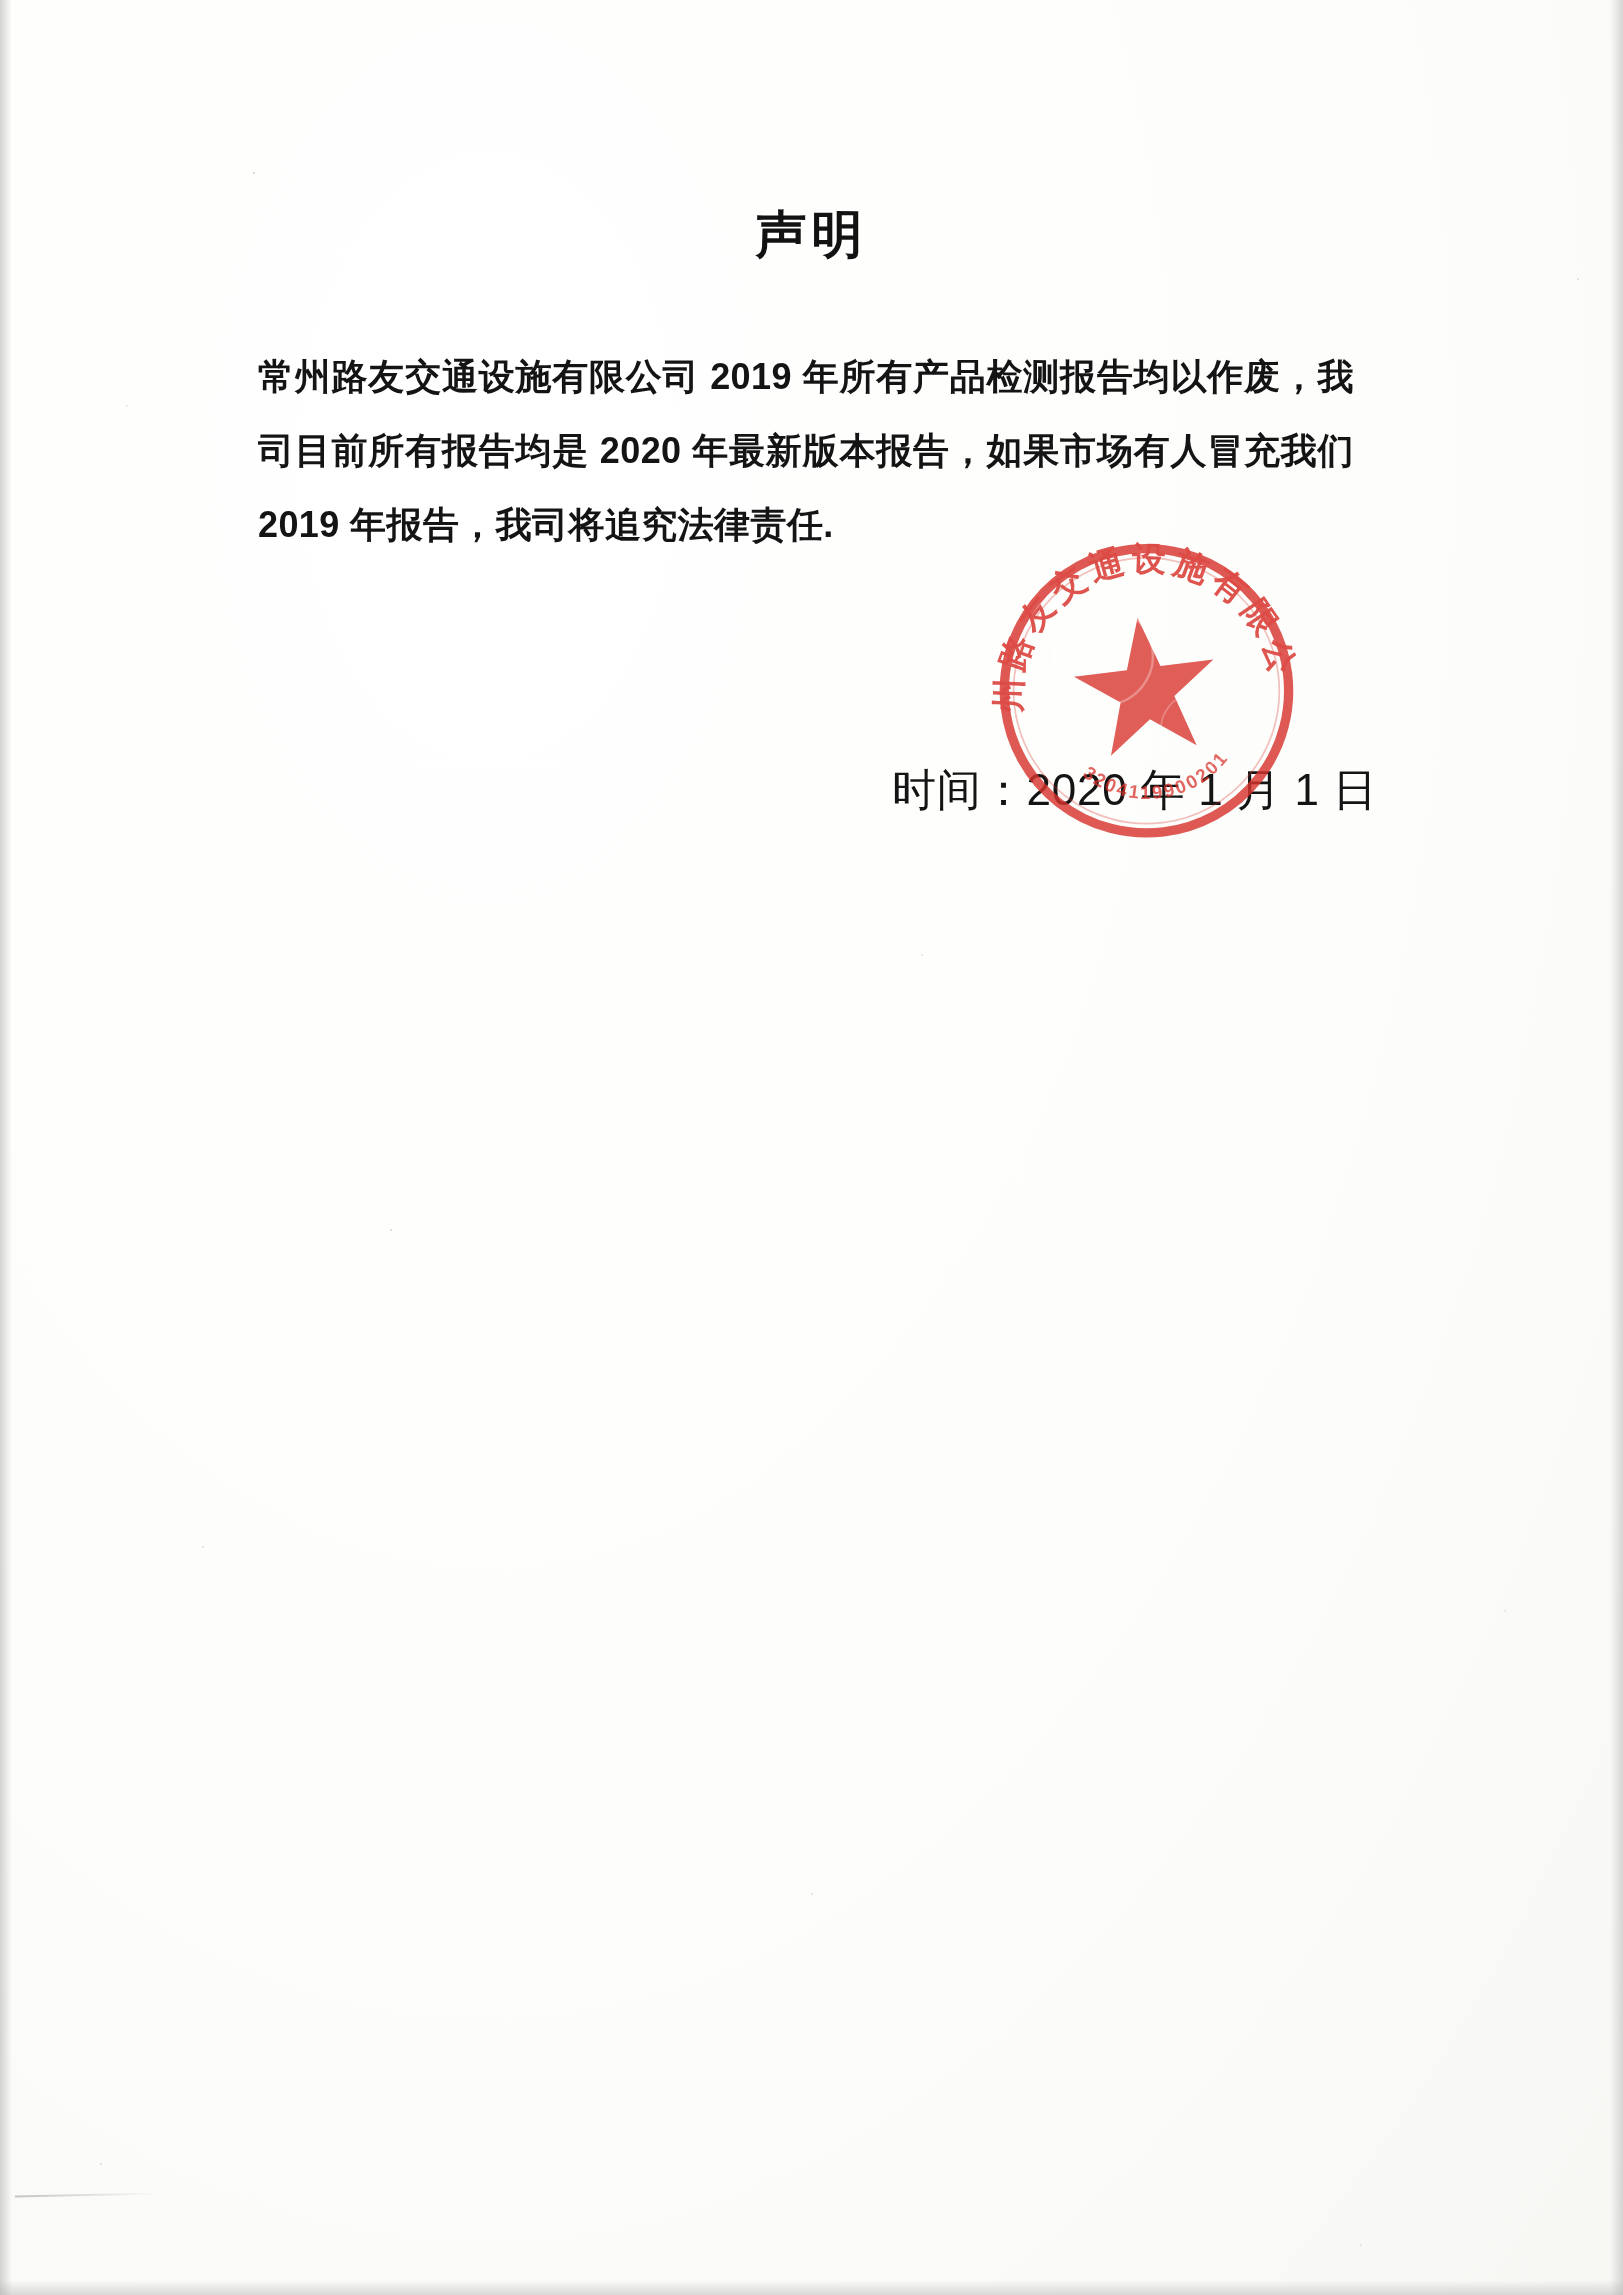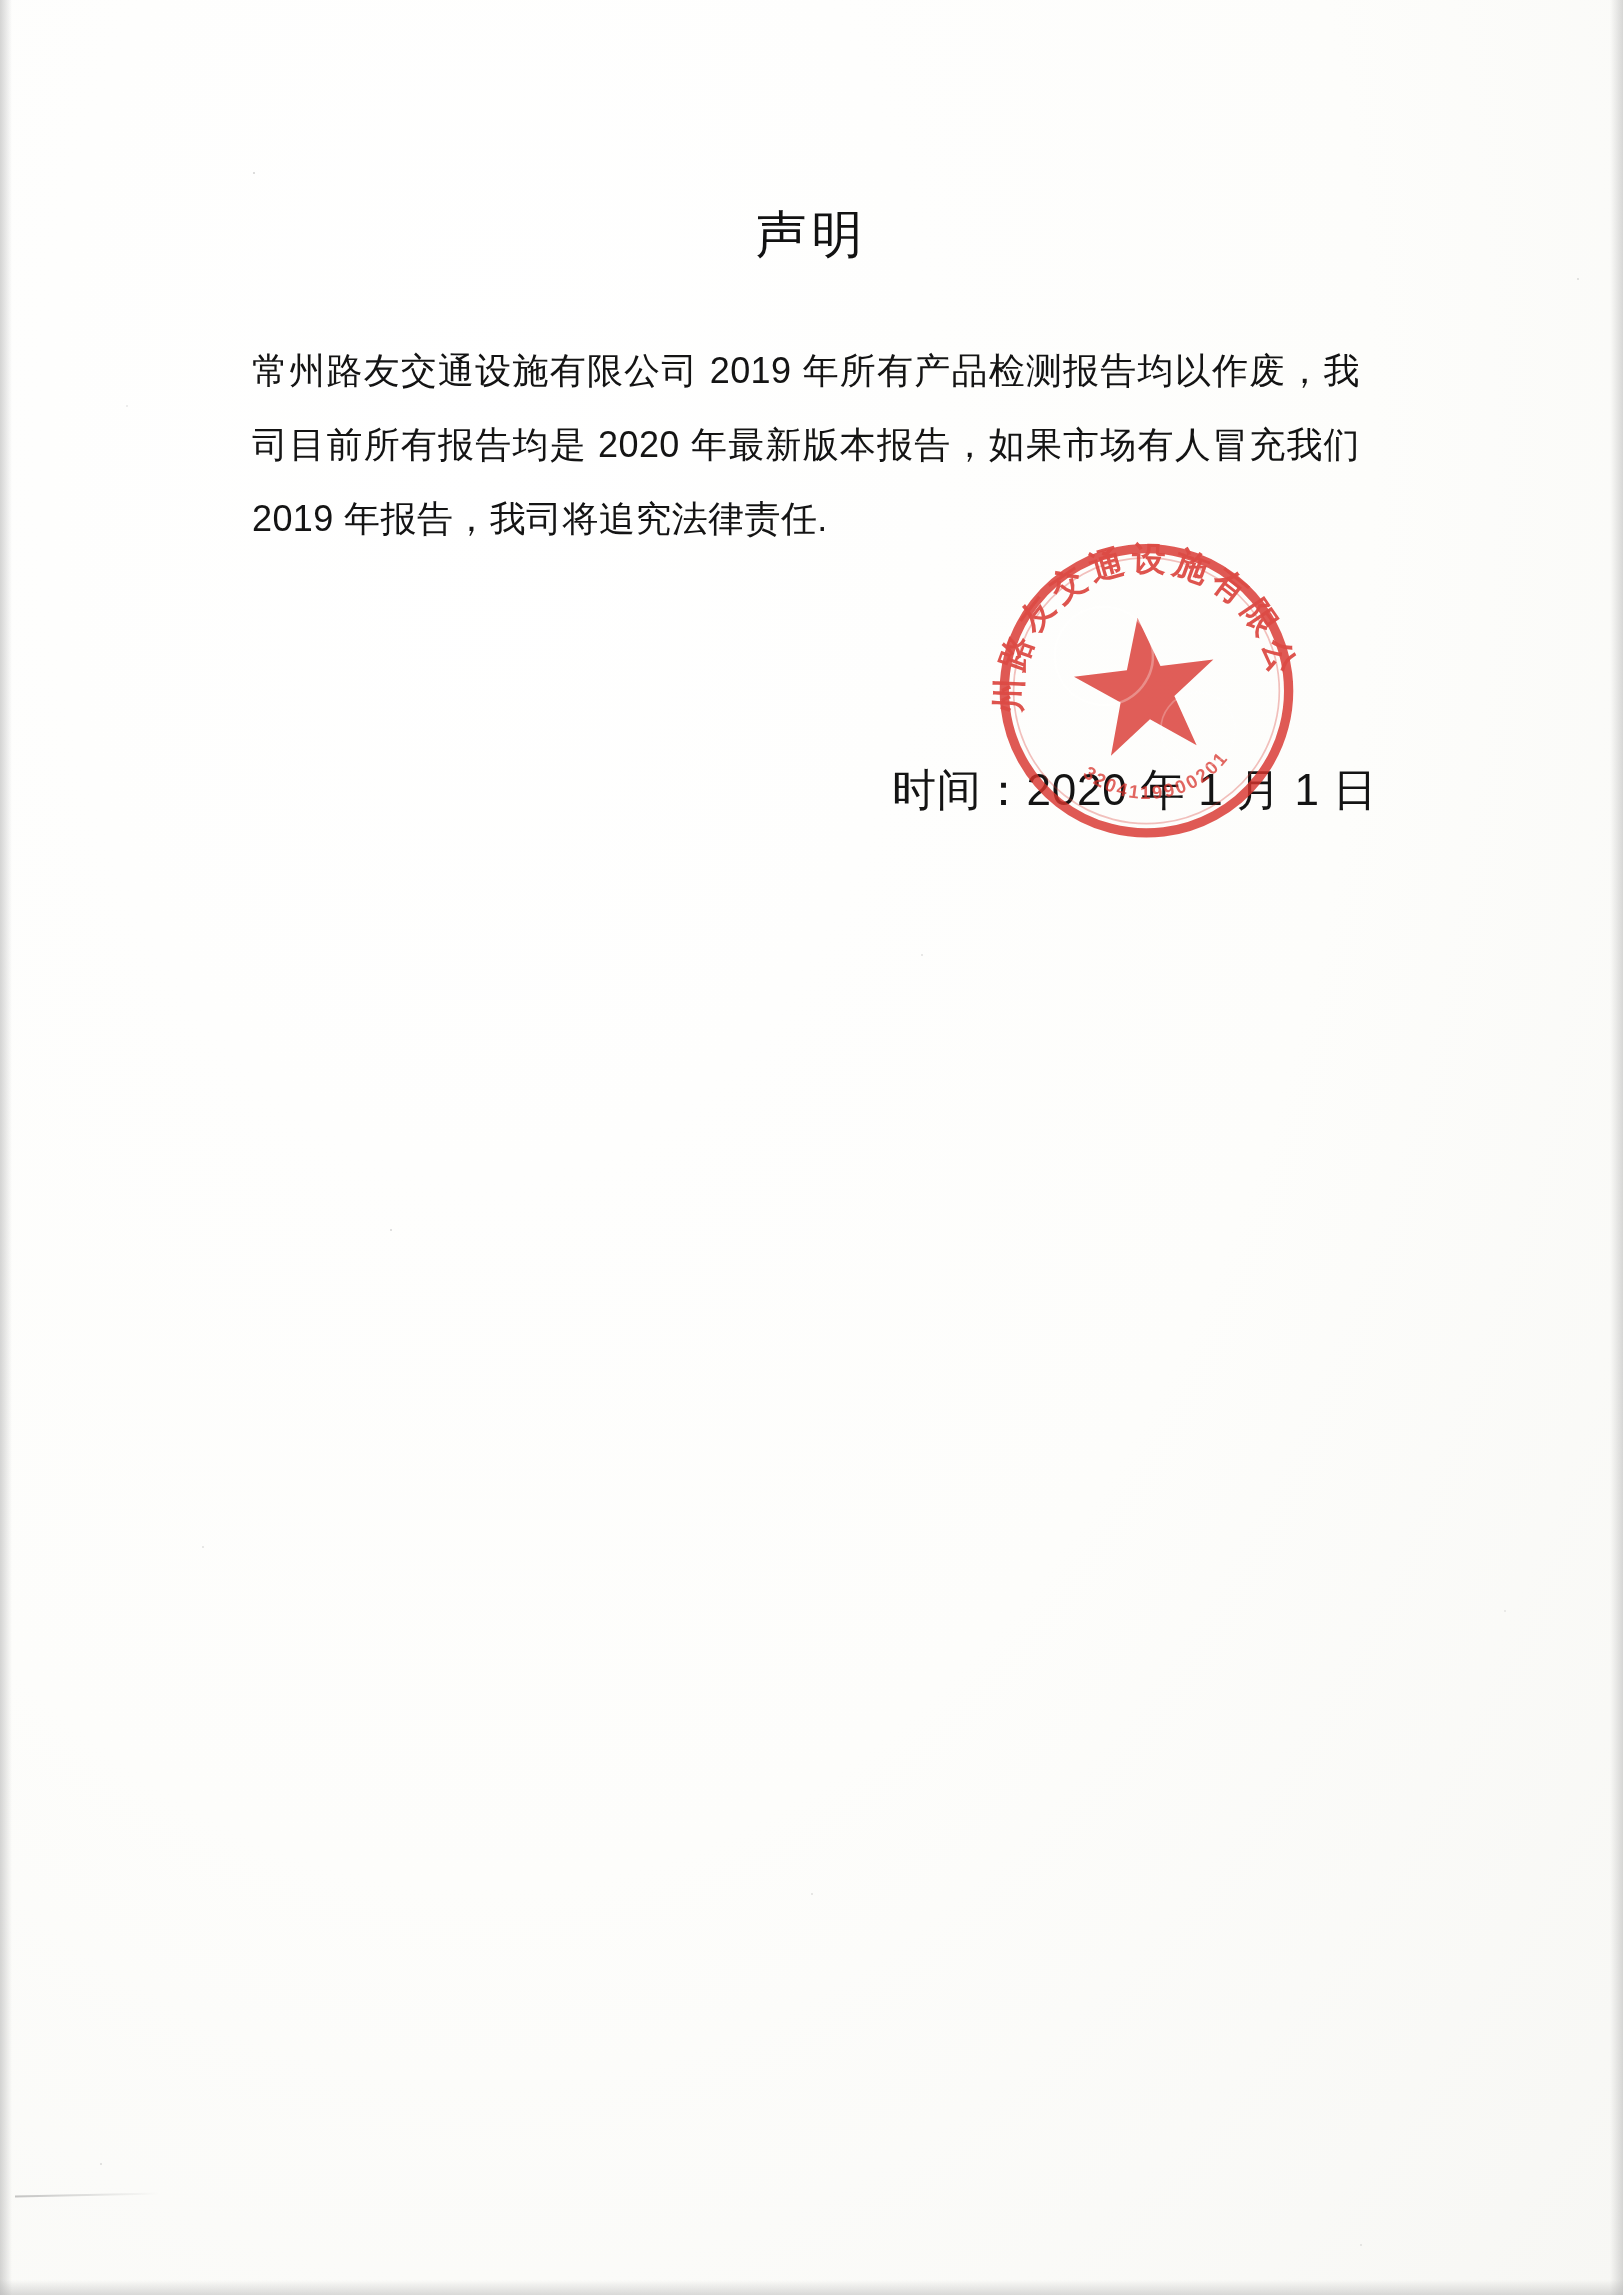--- a/index.html
+++ b/index.html
@@ -70,38 +70,38 @@
   }
 
   
   #doc-title {
     position: absolute;
     left: 0;
     top: 201px;
     width: 1623px;
     text-align: center;
     font-size: 51px;
-    font-weight: 400;
+    font-weight: 700;
     letter-spacing: 5px;
     color: #121212;
   }
 
   #doc-body {
     position: absolute;
     left: 244px;
     top: 326px;
     width: 1124px;
     font-size: 36px;
     line-height: 74px;
     font-weight: 500;
     color: #141414;
     letter-spacing: 0.4px;
     text-align: justify;
   }
-  #doc-body p { margin: 8px; }
+  #doc-body p { margin: 14px; font-weight: bold; }
 
   #doc-date {
     position: absolute;
     left: 892px;
     top: 761px;
     font-size: 44px;
     font-weight: 500;
     letter-spacing: 0.8px;
     color: #141414;
     white-space: nowrap;

